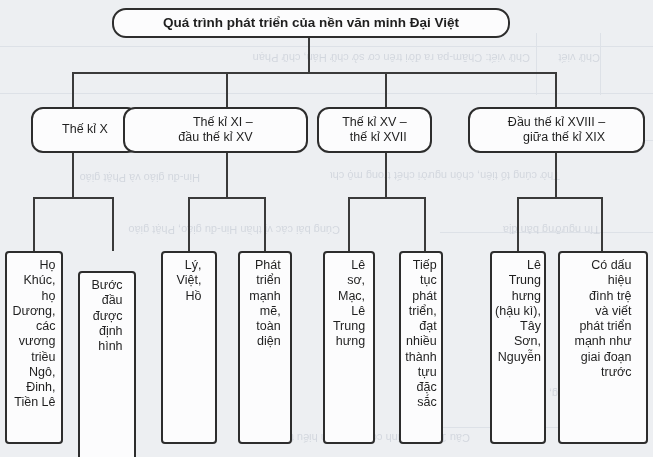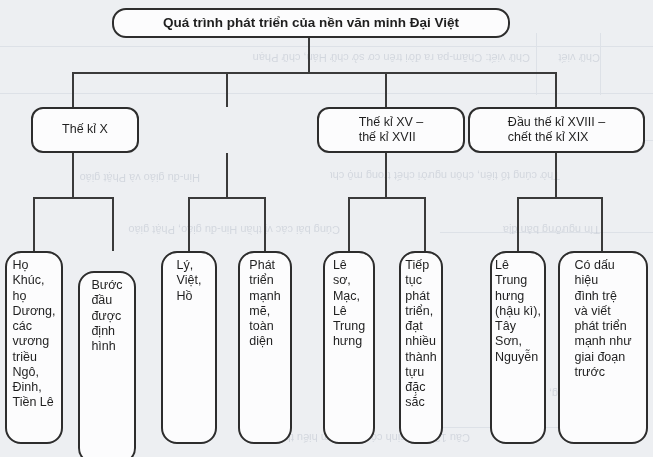--- a/index.html
+++ b/index.html
@@ -29,44 +29,44 @@
   .hline{position:absolute;height:2px;background:#3a3a3a;}
   
   .box{
     position:absolute;
     background:#fcfcfd;
     border:2px solid #2d2d2d;
     box-sizing:border-box;
     display:flex;
     align-items:center;
     justify-content:center;
-    text-align:left;
+    text-align:right;
     white-space:pre-line;
     line-height:1.22;
   }
   .title-box{
     left:112px;top:8px;width:398px;height:30px;
     border-radius:14px;
     font-weight:bold;font-size:13.5px;
   }
   .period-box{
     top:107px;height:46px;
     border-radius:12px;
     font-size:12.5px;
   }
   .leaf-box{
     top:251px;height:193px;
-    border-radius:16px;
+    border-radius:4px;
     font-size:12.5px;
     align-items:flex-start;
     padding-top:5px;
   }
   #p1{left:31px;width:108px;}
   #p2{left:123px;width:185px;}
-  #p3{left:317px;width:148px;}
+  #p3{left:317px;width:115px;}
   #p4{left:468px;width:177px;}
   #l1{left:5px;width:58px;}
   #l2{left:78px;width:58px;margin-top:20px;}
   #l3{left:161px;width:56px;}
   #l4{left:238px;width:54px;}
   #l5{left:323px;width:52px;}
   #l6{left:399px;width:44px;}
   #l7{left:490px;width:56px;}
   #l8{left:558px;width:90px;}
 </style>
@@ -115,24 +115,26 @@
   <div class="vline" style="left:424px;top:197px;height:54px;"></div>
 
   <div class="vline" style="left:555px;top:153px;height:44px;"></div>
   <div class="hline" style="left:517px;top:197px;width:86px;"></div>
   <div class="vline" style="left:517px;top:197px;height:54px;"></div>
   <div class="vline" style="left:601px;top:197px;height:54px;"></div>
 
   <div class="box title-box">Quá trình phát triển của nền văn minh Đại Việt</div>
 
   <div class="box period-box" id="p1">Thế kỉ X</div>
+  <div class="box period-box" id="p2">Thế kỉ XI –
+đầu thế kỉ XV</div>
   <div class="box period-box" id="p3">Thế kỉ XV –
 thế kỉ XVII</div>
   <div class="box period-box" id="p4">Đầu thế kỉ XVIII –
-chết thế kỉ XIX</div>
+giữa thế kỉ XIX</div>
 
   <div class="box leaf-box" id="l1">Họ
 Khúc,
 họ
 Dương,
 các
 vương
 triều
 Ngô,
 Đinh,

